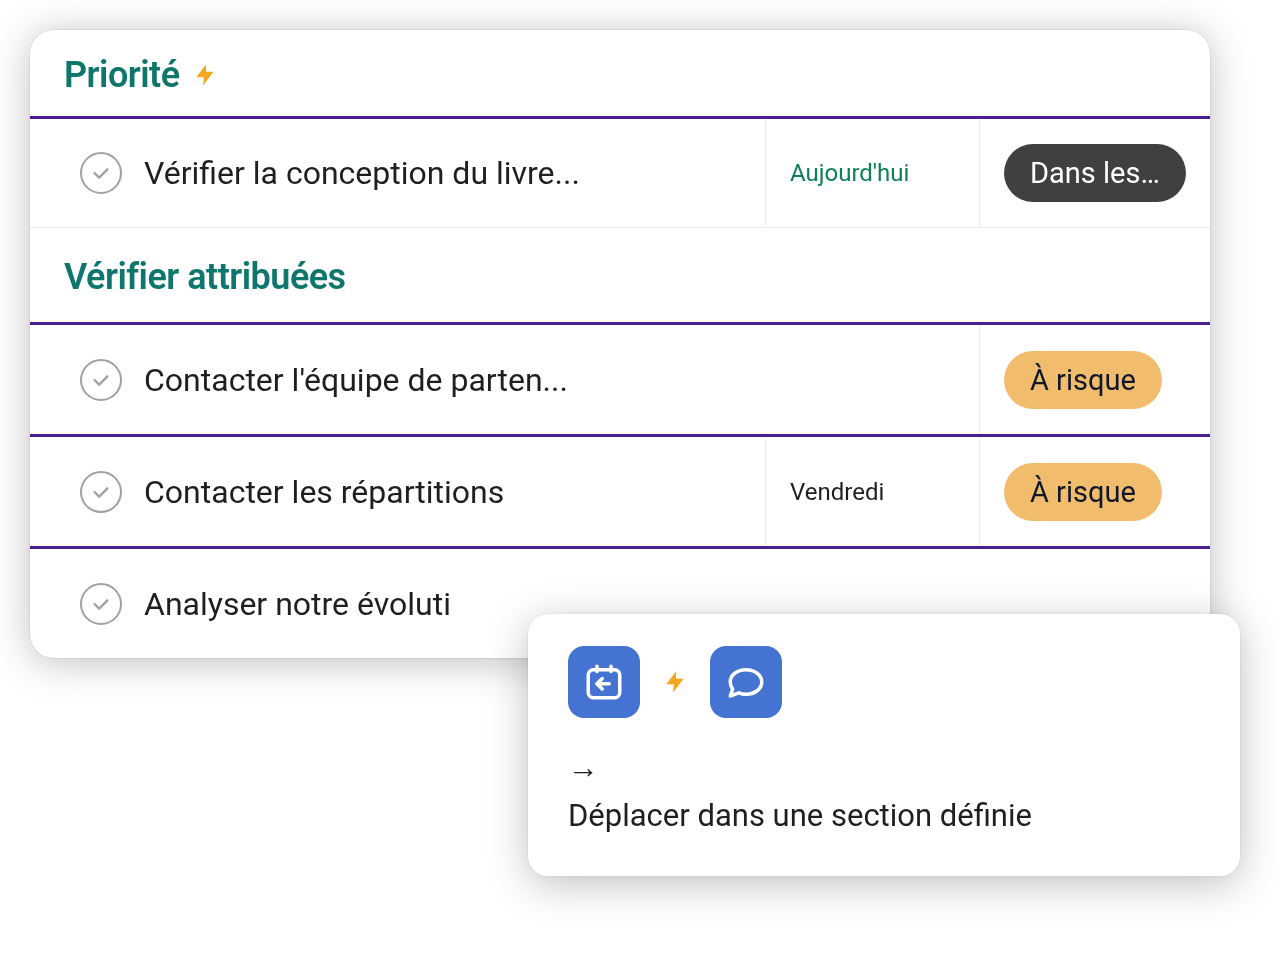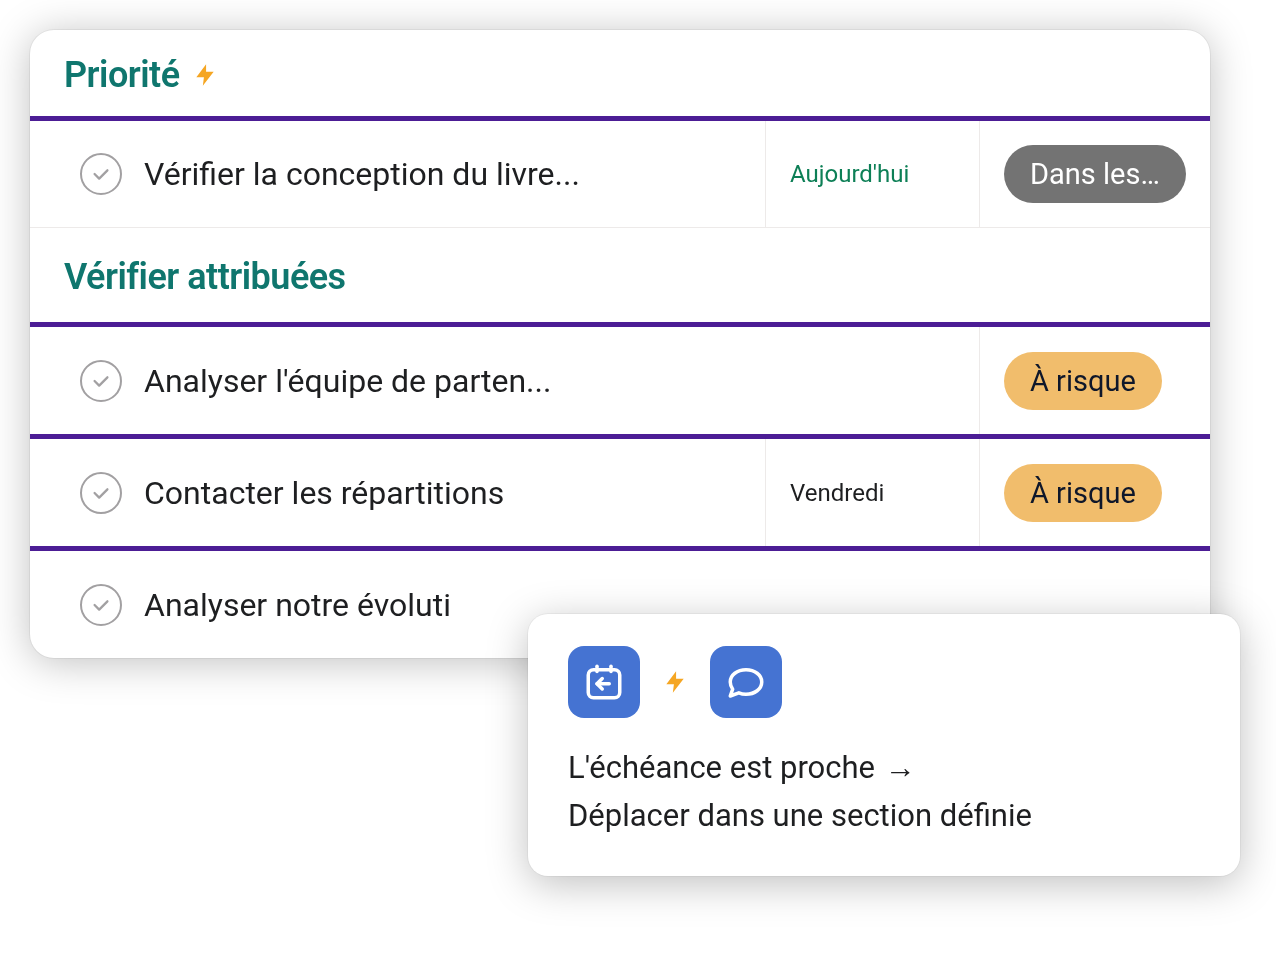--- a/index.html
+++ b/index.html
@@ -37,21 +37,21 @@
       letter-spacing: -0.5px;
     }
     .bolt-icon {
       color: #f5a623;
       display: inline-flex;
       align-items: center;
     }
     .task-row {
       display: flex;
       align-items: center;
-      border-top: 5px solid #4c1d95;
+      border-top: 3px solid #4c1d95;
       height: 112px;
     }
     .task-row.bordered-bottom {
       border-bottom: 1px solid #edeae9;
     }
     .task-main {
       display: flex;
       align-items: center;
       gap: 22px;
       padding: 0 34px 0 50px;
@@ -105,21 +105,21 @@
     .status-pill {
       border-radius: 999px;
       padding: 12px 26px;
       font-size: 29px;
       white-space: nowrap;
       overflow: hidden;
       text-overflow: ellipsis;
       max-width: 100%;
     }
     .status-pill.green {
-      background: #737373;
+      background: #404040;
       color: #fff;
     }
     .status-pill.orange {
       background: #f1bd6c;
       color: #0f172a;
     }
     .popup-card {
       position: absolute;
       top: 614px;
       left: 528px;
@@ -191,21 +191,21 @@
     <h2>Vérifier attribuées</h2>
   </div>
 
   <div class="task-row">
     <div class="task-main">
       <div class="check-circle">
         <svg viewBox="0 0 24 24" fill="none" stroke="#a2a0a2" stroke-width="2.5" stroke-linecap="round" stroke-linejoin="round">
             <polyline points="5 12 10 17 19 8"></polyline>
           </svg>
       </div>
-      <span class="task-title">Analyser l'équipe de parten...</span>
+      <span class="task-title">Contacter l'équipe de parten...</span>
     </div>
     <div class="status-cell">
       <span class="status-pill orange">À risque</span>
     </div>
   </div>
 
   <div class="task-row">
     <div class="task-main">
       <div class="check-circle">
         <svg viewBox="0 0 24 24" fill="none" stroke="#a2a0a2" stroke-width="2.5" stroke-linecap="round" stroke-linejoin="round">
@@ -251,19 +251,18 @@
           <path d="M13 2 L4 14 L11 14 L10 22 L20 9 L13 9 Z"></path>
         </svg>
     </span>
     <div class="icon-box">
       <svg width="42" height="42" viewBox="0 0 24 24" fill="none" stroke="#fff" stroke-width="2" stroke-linecap="round" stroke-linejoin="round">
         <path d="M21 12c0 4-4 7-9 7-1.5 0-2.9-.3-4.1-.8L3 20l1.4-3.9C3.5 14.9 3 13.5 3 12c0-4 4-7 9-7s9 3 9 7z"></path>
       </svg>
     </div>
   </div>
   <div class="popup-text-row">
-    <span>L'échéance est proche</span>
     <span class="arrow">→</span>
   </div>
   <div class="popup-text-row">
     <span>Déplacer dans une section définie</span>
   </div>
 </div>
 
 </body></html>

